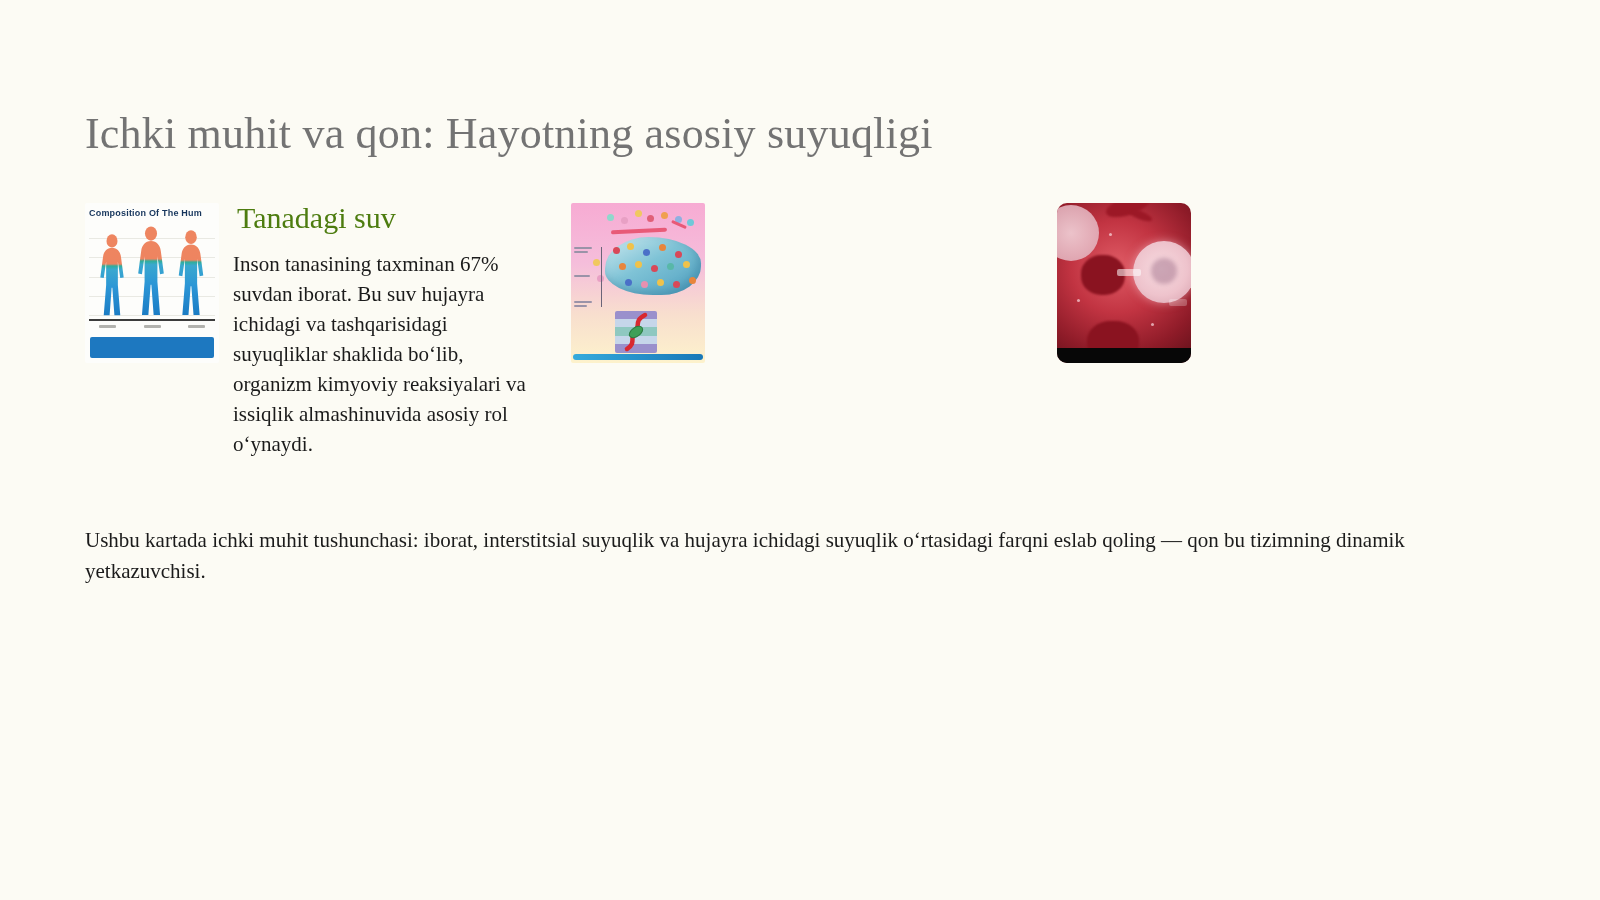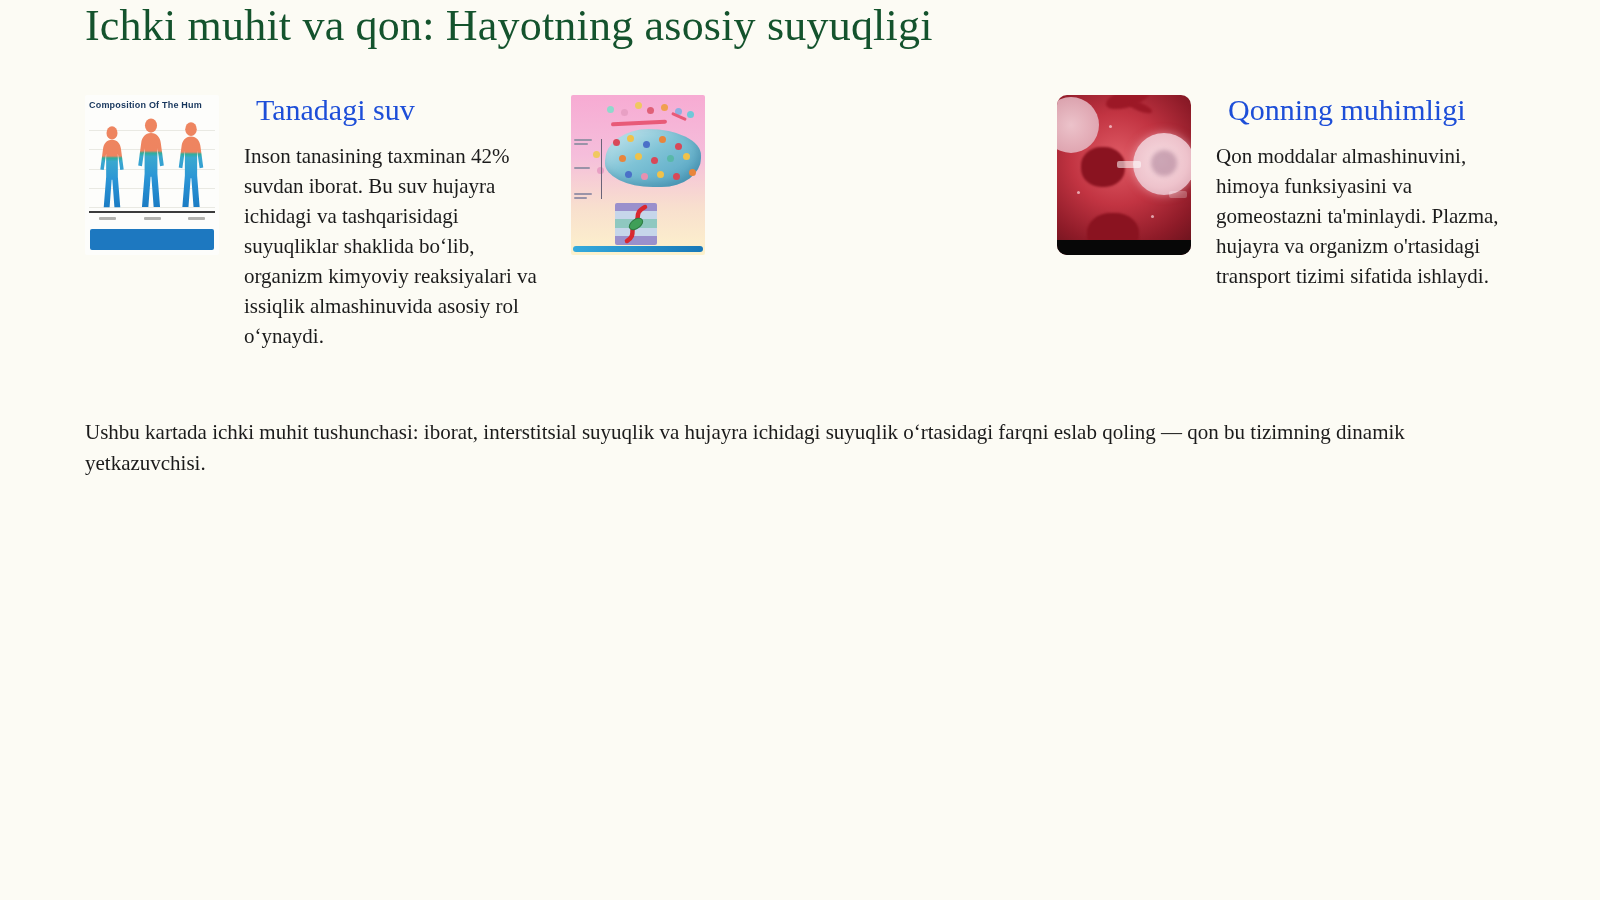--- a/index.html
+++ b/index.html
@@ -6,40 +6,41 @@
   html, body { width: 1600px; height: 900px; }
   body {
     background: #fcfbf4;
     font-family: "Liberation Serif", serif;
     color: #161616;
     overflow: hidden;
   }
   .page { padding: 0 85px; }
 
   h1.title {
+    margin-top: 108px;
     font-size: 44px;
     font-weight: 400;
     letter-spacing: 0.2px;
-    color: #14532d;
+    color: #737373;
   }
 
   .cards {
     display: grid;
     grid-template-columns: repeat(3, 1fr);
     column-gap: 28px;
     margin-top: 44px;
   }
-  .card { display: flex; gap: 25px; align-items: flex-start; }
+  .card { display: flex; gap: 14px; align-items: flex-start; }
   .card .text { flex: 1; min-width: 0; }
   .card h2 {
     font-size: 30px;
     font-weight: 400;
     line-height: 1.28;
-    margin: -4px 0 12px 12px;
-    color: #1d4ed8;
+    margin: -4px 0 12px 4px;
+    color: #4d7c0f;
   }
   .card p {
     font-size: 21px;
     line-height: 30px;
     color: #1b1b1b;
     max-width: 298px;
   }
 
   .thumb { width: 134px; height: 160px; flex: 0 0 134px; position: relative; overflow: hidden; }
 
@@ -180,21 +181,21 @@
         <div class="t1-axis"></div>
         <div class="t1-labels">
             <i></i>
             <i></i>
             <i></i>
           </div>
         <div class="t1-bar"></div>
       </div>
       <div class="text">
         <h2>Tanadagi suv</h2>
-        <p>Inson tanasining taxminan 42% suvdan iborat. Bu suv hujayra ichidagi va tashqarisidagi suyuqliklar shaklida bo‘lib, organizm kimyoviy reaksiyalari va issiqlik almashinuvida asosiy rol o‘ynaydi.</p>
+        <p>Inson tanasining taxminan 67% suvdan iborat. Bu suv hujayra ichidagi va tashqarisidagi suyuqliklar shaklida bo‘lib, organizm kimyoviy reaksiyalari va issiqlik almashinuvida asosiy rol o‘ynaydi.</p>
       </div>
     </section>
 
     <section class="card">
       <div class="thumb thumb2">
 
         <div class="t2-dot" style="left:36px; top:11px; background:#8fd8cc"></div>
         <div class="t2-dot" style="left:50px; top:14px; background:#e8a0c4"></div>
         <div class="t2-dot" style="left:64px; top:7px;  background:#f0c860"></div>
         <div class="t2-dot" style="left:76px; top:12px; background:#e06078"></div>
@@ -256,23 +257,19 @@
         <div class="t3-blob" style="left:24px; top:52px; width:44px; height:40px;"></div>
         <div class="t3-blob" style="left:30px; top:118px; width:52px; height:42px;"></div>
         <div class="t3-cell t3-cell-big"></div>
         <div class="t3-glint" style="left:60px; top:66px; width:24px; height:7px;"></div>
         <div class="t3-glint" style="right:4px; top:96px; width:18px; height:7px; opacity:.45"></div>
         <div class="t3-speck" style="left:20px; top:96px"></div>
         <div class="t3-speck" style="left:94px; top:120px"></div>
         <div class="t3-speck" style="left:52px; top:30px"></div>
         <div class="t3-bottombar"></div>
       </div>
-      <div class="text">
-        <h2>Qonning muhimligi</h2>
-        <p>Qon moddalar almashinuvini, himoya funksiyasini va gomeostazni ta'minlaydi. Plazma, hujayra va organizm o'rtasidagi transport tizimi sifatida ishlaydi.</p>
-      </div>
     </section>
 
   </div>
 
   <p class="footer-note">Ushbu kartada ichki muhit tushunchasi: iborat, interstitsial suyuqlik va hujayra ichidagi suyuqlik o‘rtasidagi farqni eslab qoling — qon bu tizimning dinamik yetkazuvchisi.</p>
 
 </div>
 
 </body></html>

